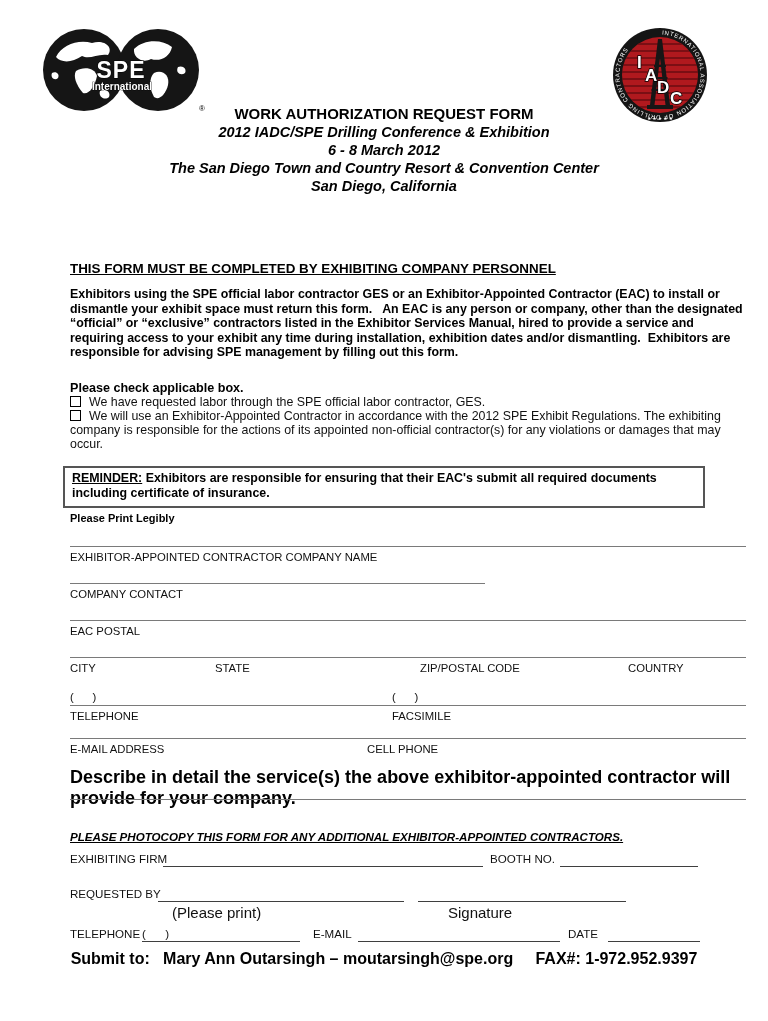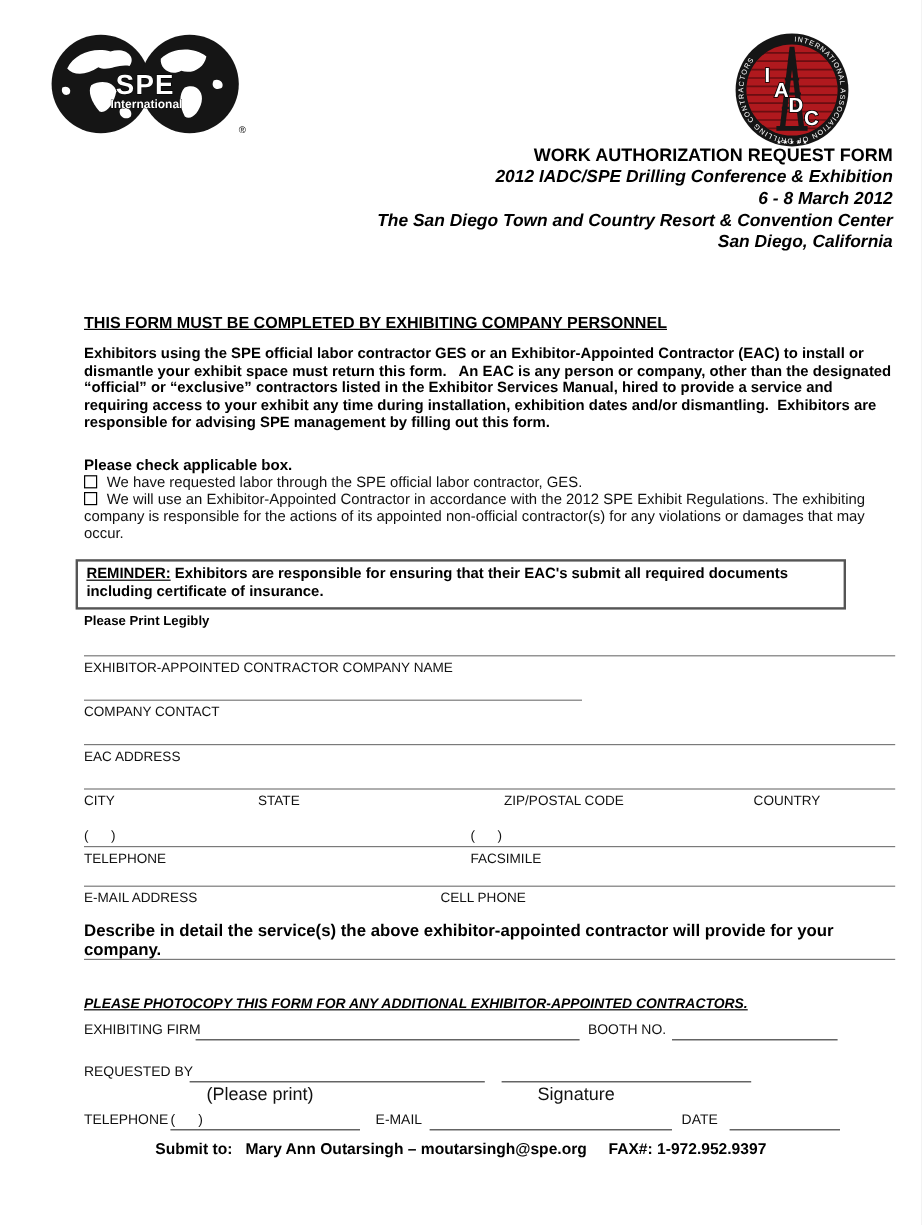--- a/index.html
+++ b/index.html
@@ -3,21 +3,21 @@
 <meta charset="utf-8">
 <style>
   html,body { margin:0; padding:0; background:#e8e8e8; }
   .page {
     position:relative; width:768px; height:1021px; margin:0 auto;
     background:#ffffff; color:#000;
     font-family:"Liberation Sans","DejaVu Sans",sans-serif;
     overflow:hidden;
   }
   
-  .titleblock { position:absolute; top:121px; left:24px; width:720px; text-align:right; }
+  .titleblock { position:absolute; top:105px; left:24px; width:720px; text-align:center; }
   .t-main { font-size:15px; font-weight:bold; line-height:18px; }
   .t-sub  { font-size:14.5px; font-weight:bold; font-style:italic; line-height:18px; }
   .deadline-box {
     position:absolute; top:222px; left:488px; width:256px; height:26px;
     border:2px solid #4a4a4a; display:flex; align-items:center; justify-content:center;
   }
   .deadline-text { font-size:14px; font-weight:bold; font-style:italic; white-space:pre; }
   
   .sec-heading {
     position:absolute; top:261px; left:70px;
@@ -43,32 +43,32 @@
   .reminder-label { text-decoration:underline; }
   
   .print-legibly { position:absolute; top:512px; left:70px; font-size:11px; font-weight:bold; }
   
   .fline { position:absolute; height:0; border-top:1.4px solid #7a7a7a; }
   .dline { position:absolute; height:0; border-top:1.5px solid #3f3f3f; }
   .lab { position:absolute; font-size:11.3px; color:#111; white-space:nowrap; }
   .paren { position:absolute; font-size:11.3px; color:#111; white-space:pre; }
   .describe {
     position:absolute; top:767px; left:70px; width:680px;
-    font-size:14px; font-weight:bold;
+    font-size:18px; font-weight:bold;
   }
   
   .photocopy {
     position:absolute; top:830px; left:70px;
     font-size:11.6px; font-weight:bold; font-style:italic; text-decoration:underline;
   }
   .blab { position:absolute; font-size:11.6px; color:#111; white-space:nowrap; }
   .slab { position:absolute; font-size:15px; color:#111; white-space:nowrap; }
   .submit-line {
     position:absolute; top:950px; left:24px; width:720px; text-align:center;
-    font-size:13px; font-weight:bold; white-space:pre;
+    font-size:16px; font-weight:bold; white-space:pre;
   }
   .logo { position:absolute; }
 </style>
 </head>
 <body>
 
 <div class="page">
 
   <div class="logo" style="top:27px; left:38px;">
     <svg width="170" height="88" viewBox="0 0 170 88">
@@ -155,21 +155,21 @@
 
   <div class="print-legibly">Please Print Legibly</div>
 
   <div class="fline" style="top:546px; left:70px; width:676px;"></div>
   <div class="lab" style="top:551px; left:70px;">EXHIBITOR-APPOINTED CONTRACTOR COMPANY NAME</div>
 
   <div class="fline" style="top:583px; left:70px; width:415px;"></div>
   <div class="lab" style="top:588px; left:70px;">COMPANY CONTACT</div>
 
   <div class="fline" style="top:620px; left:70px; width:676px;"></div>
-  <div class="lab" style="top:625px; left:70px;">EAC ADDRESS</div>
+  <div class="lab" style="top:625px; left:70px;">EAC POSTAL</div>
 
   <div class="fline" style="top:657px; left:70px; width:676px;"></div>
   <div class="lab" style="top:662px; left:70px;">CITY</div>
   <div class="lab" style="top:662px; left:215px;">STATE</div>
   <div class="lab" style="top:662px; left:420px;">ZIP/POSTAL CODE</div>
   <div class="lab" style="top:662px; left:628px;">COUNTRY</div>
 
   <div class="paren" style="top:691px; left:70px;">(      )</div>
   <div class="paren" style="top:691px; left:392px;">(      )</div>
   <div class="fline" style="top:705px; left:70px; width:676px;"></div>

